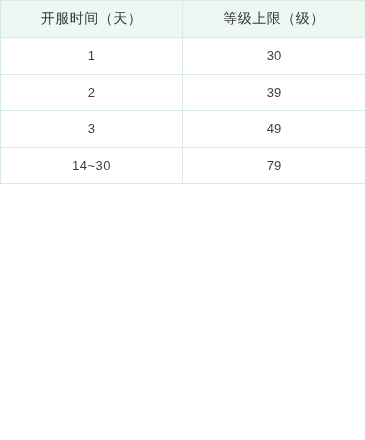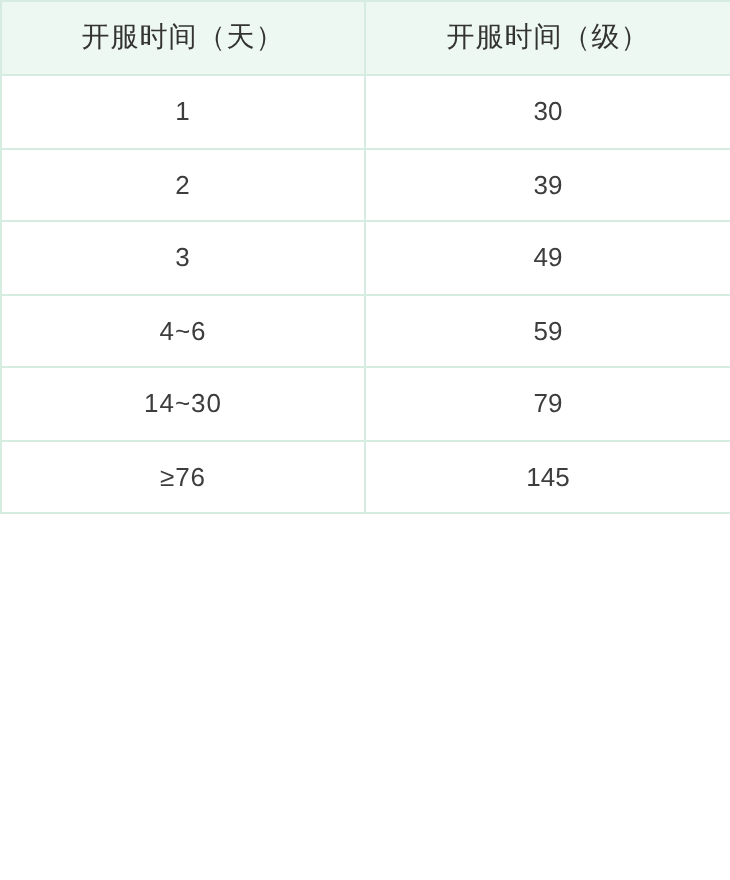--- a/index.html
+++ b/index.html
@@ -61,43 +61,35 @@
 
 <div class="table-wrap">
   <table class="data-table">
     <colgroup>
       <col class="c1">
       <col class="c2">
     </colgroup>
     <thead>
       <tr>
         <th>开服时间（天）</th>
-        <th>开服时间（级）</th>
+        <th>等级上限（级）</th>
       </tr>
     </thead>
     <tbody>
       <tr>
         <td>1</td>
         <td>30</td>
       </tr>
       <tr>
         <td>2</td>
         <td>39</td>
       </tr>
       <tr>
         <td>3</td>
         <td>49</td>
       </tr>
       <tr>
-        <td>4~6</td>
-        <td>59</td>
-      </tr>
-      <tr>
         <td>14~30</td>
         <td>79</td>
-      </tr>
-      <tr>
-        <td>≥76</td>
-        <td>145</td>
       </tr>
     </tbody>
   </table>
 </div>
 
 </body></html>

